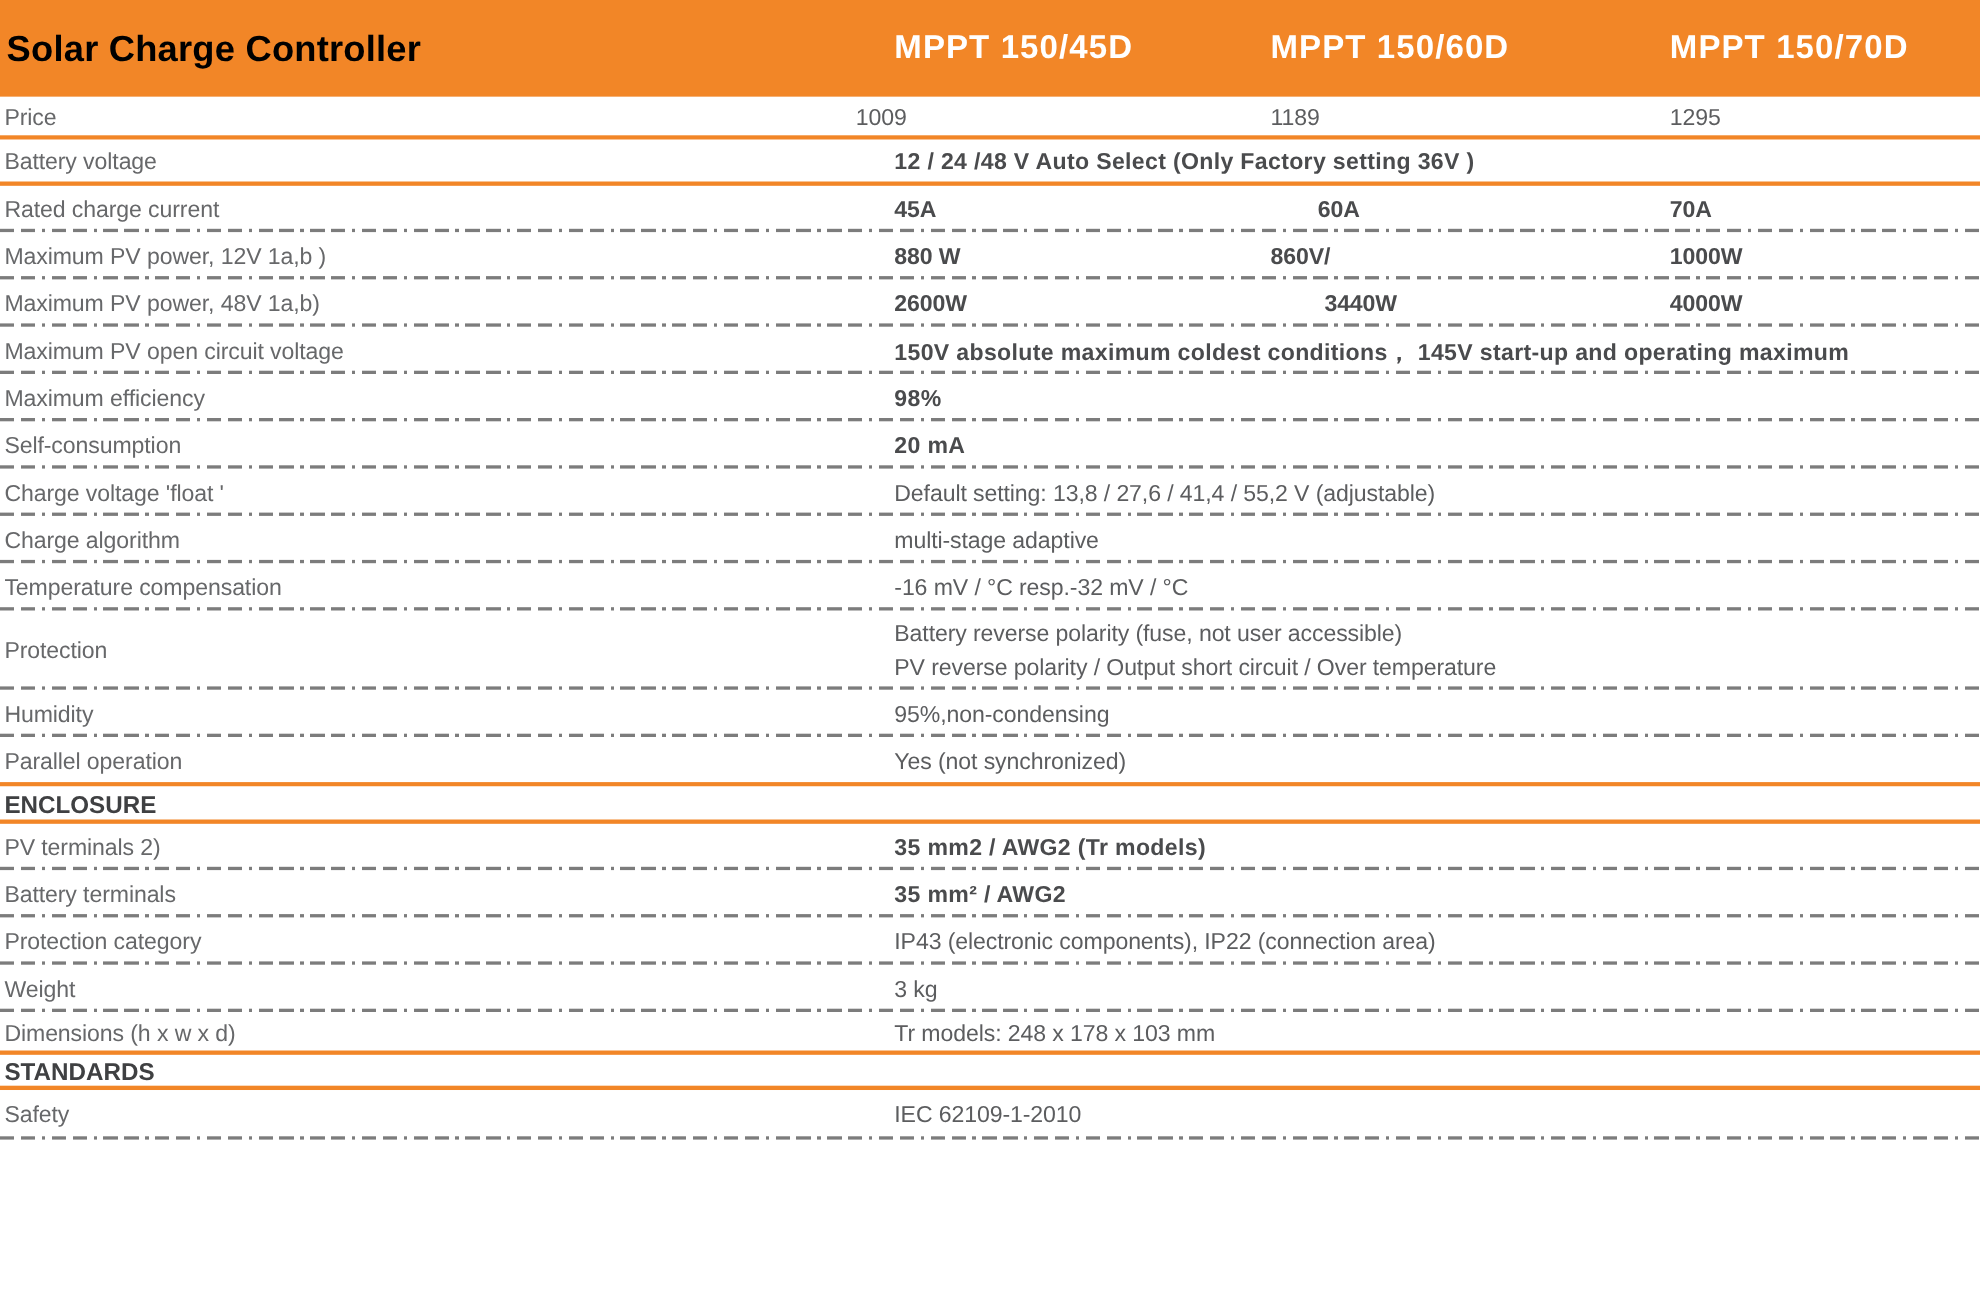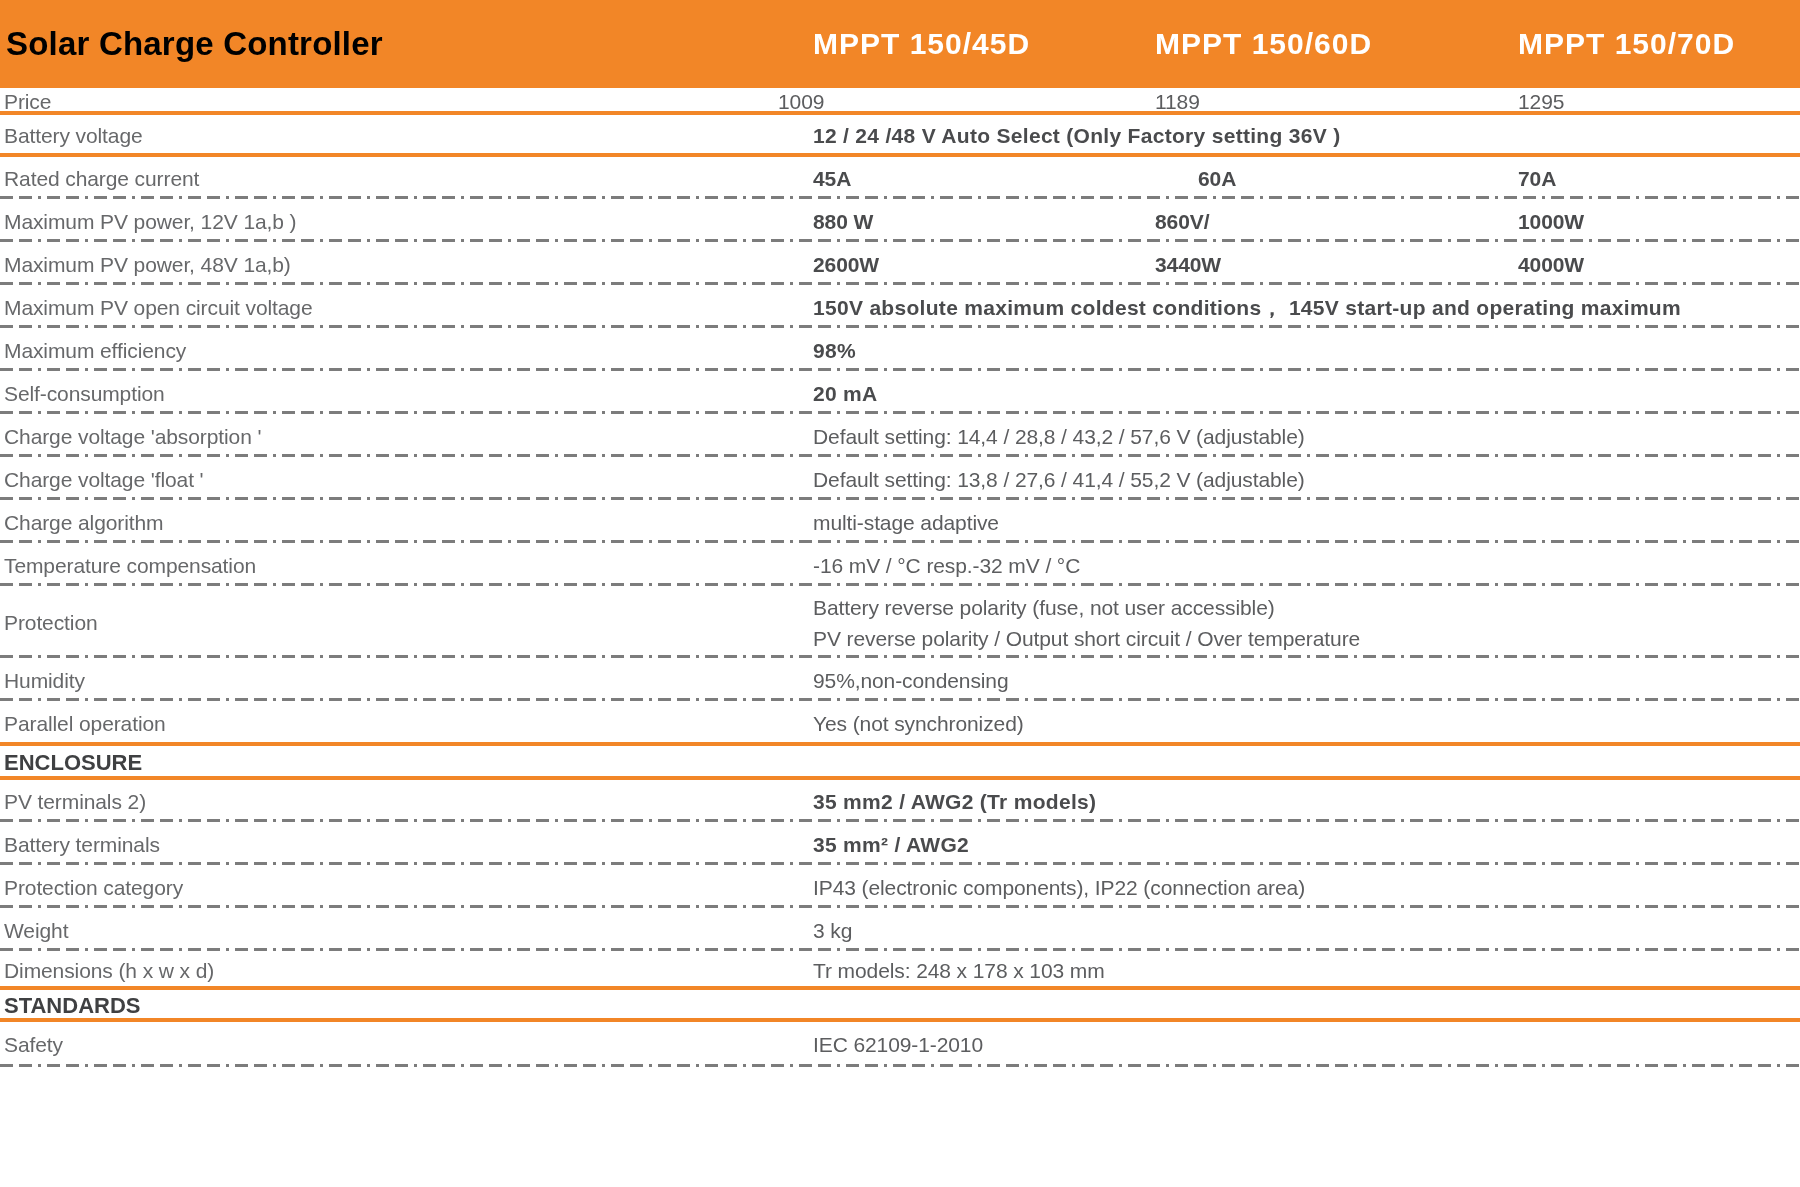--- a/index.html
+++ b/index.html
@@ -18,21 +18,21 @@
   
   .band{position:relative;width:100%;height:88px;background:var(--orange);}
   .band .title{position:absolute;left:6px;top:50%;transform:translateY(-50%);
     color:#000000;font-size:33px;font-weight:bold;letter-spacing:.2px;white-space:nowrap;}
   .band .col-head{position:absolute;top:50%;transform:translateY(-50%);
     color:#fff;font-size:30px;font-weight:bold;letter-spacing:1px;white-space:nowrap;}
   .col1{left:813px;} .col2{left:1155px;} .col3{left:1518px;}
 
   
   .row{position:relative;width:100%;height:43px;background:#fff;}
-  .row.size-price{height:27px;}
+  .row.size-price{height:39px;}
   .row.size-battery{height:42px;}
   .row.size-tall{height:72px;}
   .row.size-parallel{height:44px;}
   .row.size-section-sm{height:34px;}
   .row.size-section-lg{height:32px;}
   .row.size-dims{height:38px;}
   .row.size-safety{height:46px;}
 
   .row .label{position:absolute;left:4px;top:50%;transform:translateY(-50%);
     font-size:21px;color:var(--label-gray);white-space:nowrap;letter-spacing:-.1px;}
@@ -86,38 +86,34 @@
       </div>
       <div class="row border-dashed">
         <div class="label">Maximum PV power, 12V 1a,b )</div>
         <div class="cell b" style="left: 813px;">880 W</div>
         <div class="cell b" style="left: 1155px;">860V/</div>
         <div class="cell b" style="left: 1518px;">1000W</div>
       </div>
       <div class="row border-dashed">
         <div class="label">Maximum PV power, 48V 1a,b)</div>
         <div class="cell b" style="left: 813px;">2600W</div>
-        <div class="cell b" style="left: 1155px;">3440W</div>
+        <div class="cell b" style="left: 1204px;">3440W</div>
         <div class="cell b" style="left: 1518px;">4000W</div>
       </div>
       <div class="row border-dashed">
         <div class="label">Maximum PV open circuit voltage</div>
         <div class="span-val b">150V absolute maximum coldest conditions， 145V start-up and operating maximum</div>
       </div>
       <div class="row border-dashed">
         <div class="label">Maximum efficiency</div>
         <div class="span-val b">98%</div>
       </div>
       <div class="row border-dashed">
         <div class="label">Self-consumption</div>
         <div class="span-val b">20 mA</div>
-      </div>
-      <div class="row border-dashed">
-        <div class="label">Charge voltage 'absorption '</div>
-        <div class="span-val">Default setting: 14,4 / 28,8 / 43,2 / 57,6 V (adjustable)</div>
       </div>
       <div class="row border-dashed">
         <div class="label">Charge voltage 'float '</div>
         <div class="span-val">Default setting: 13,8 / 27,6 / 41,4 / 55,2 V (adjustable)</div>
       </div>
       <div class="row border-dashed">
         <div class="label">Charge algorithm</div>
         <div class="span-val">multi-stage adaptive</div>
       </div>
       <div class="row border-dashed">

